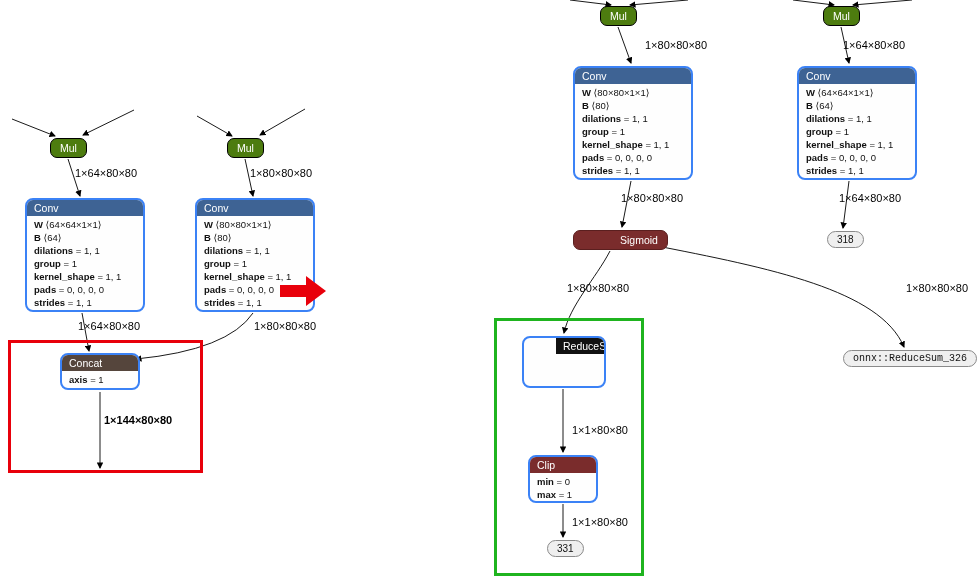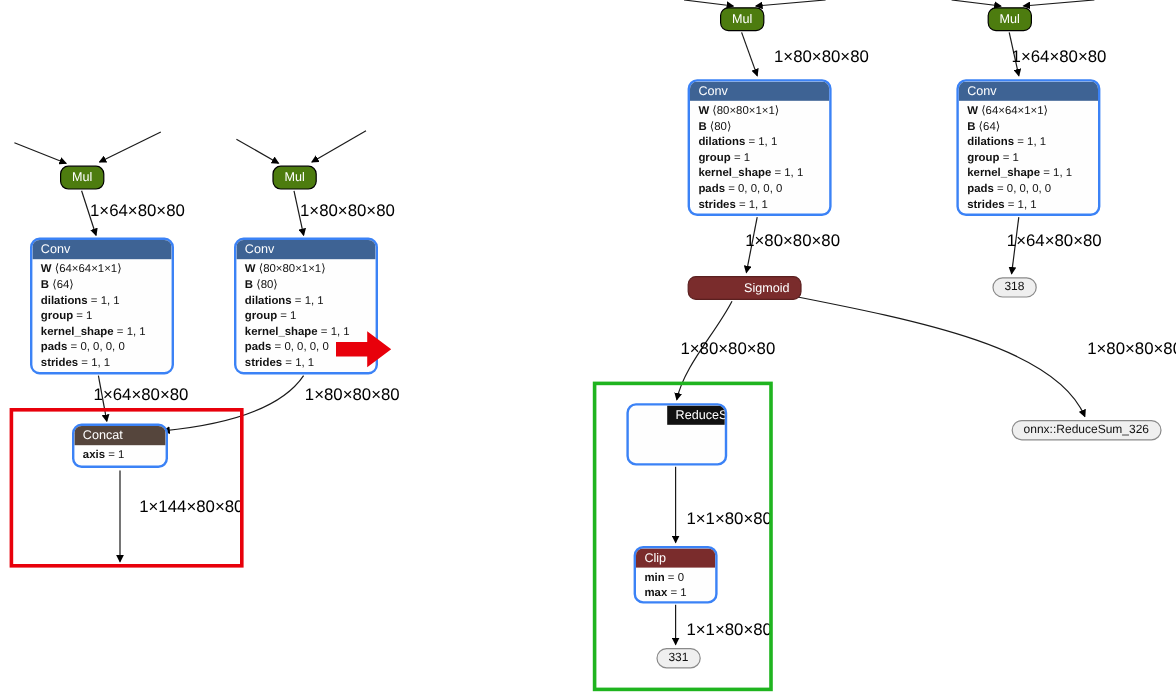--- a/index.html
+++ b/index.html
@@ -29,21 +29,21 @@
   .hdr-clip { background:#7a2c2c; }
   .box-body { padding:2px 7px; font-size:9.5px; line-height:13px; }
   .attr { white-space:nowrap; }
   .attr-name { font-weight:bold; }
 
   .out-pill {
     position:absolute; background:#efefef; border:1px solid #8a8a8a;
     border-radius:10px; font-size:10px; padding:2px 9px; color:#111; white-space:nowrap;
   }
 
-  .edge-label { position:absolute; font-size:14px; color:#000; white-space:nowrap; }
+  .edge-label { position:absolute; font-size:11px; color:#000; white-space:nowrap; }
 
   .hl-rect { position:absolute; background:transparent; }
   .hl-red   { border:3px solid #e8000b; }
   .hl-green { border:3px solid #1fb41f; }
 
   .big-arrow { position:absolute; }
 </style>
 </head>
 <body>
 
@@ -117,21 +117,21 @@
   <span class="edge-label" style="left:78px; top:320px;">1×64×80×80</span>
   <span class="edge-label" style="left:254px; top:320px;">1×80×80×80</span>
 
   <div class="box-node" style="left:60px; top:353px; width:80px;">
     <div class="box-header hdr-concat">Concat</div>
     <div class="box-body">
       <div class="attr"><span class="attr-name">axis</span> <span>= 1</span></div>
     </div>
   </div>
 
-  <span class="edge-label" style="left:116px; top:414px;">1×144×80×80</span>
+  <span class="edge-label" style="left:104px; top:414px;font-weight:bold;">1×144×80×80</span>
 
   <div class="hl-rect hl-red" style="left:8px; top:340px; width:195px; height:133px;"></div>
 
   <div class="big-arrow" style="left:280px; top:274px;">
     <svg width="48" height="34" viewBox="0 0 48 34">
       <polygon points="0,11 26,11 26,2 46,17 26,32 26,23 0,23" fill="#e8000b"></polygon>
     </svg>
   </div>
 
   <div class="op-node op-mul" style="left:600px; top:6px;">Mul</div>
@@ -173,21 +173,21 @@
 
   <div class="out-pill" style="left:827px; top:231px;">318</div>
 
   <span class="edge-label" style="left:567px; top:282px;">1×80×80×80</span>
   <span class="edge-label" style="left:906px; top:282px;">1×80×80×80</span>
 
   <div class="box-node" style="left:522px; top:336px; width:84px; height:52px;">
     <div class="box-header hdr-reducesum">ReduceSum</div>
   </div>
 
-  <div class="out-pill" style="left:843px; top:350px;">onnx::ReduceSum_326</div>
+  <div class="out-pill" style="left:843px; top:350px;font-family:Liberation Mono, monospace;">onnx::ReduceSum_326</div>
 
   <span class="edge-label" style="left:572px; top:424px;">1×1×80×80</span>
 
   <div class="box-node" style="left:528px; top:455px; width:70px; height:48px;">
     <div class="box-header hdr-clip">Clip</div>
     <div class="box-body">
       <div class="attr"><span class="attr-name">min</span> <span>= 0</span></div>
       <div class="attr"><span class="attr-name">max</span> <span>= 1</span></div>
     </div>
   </div>

